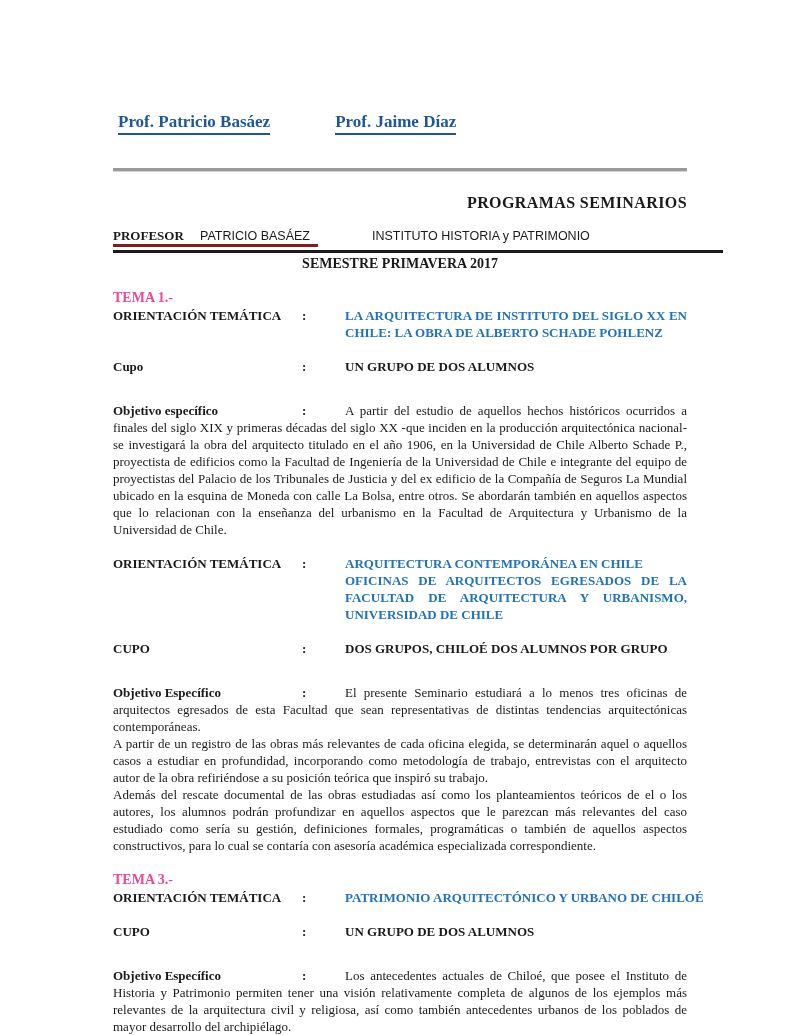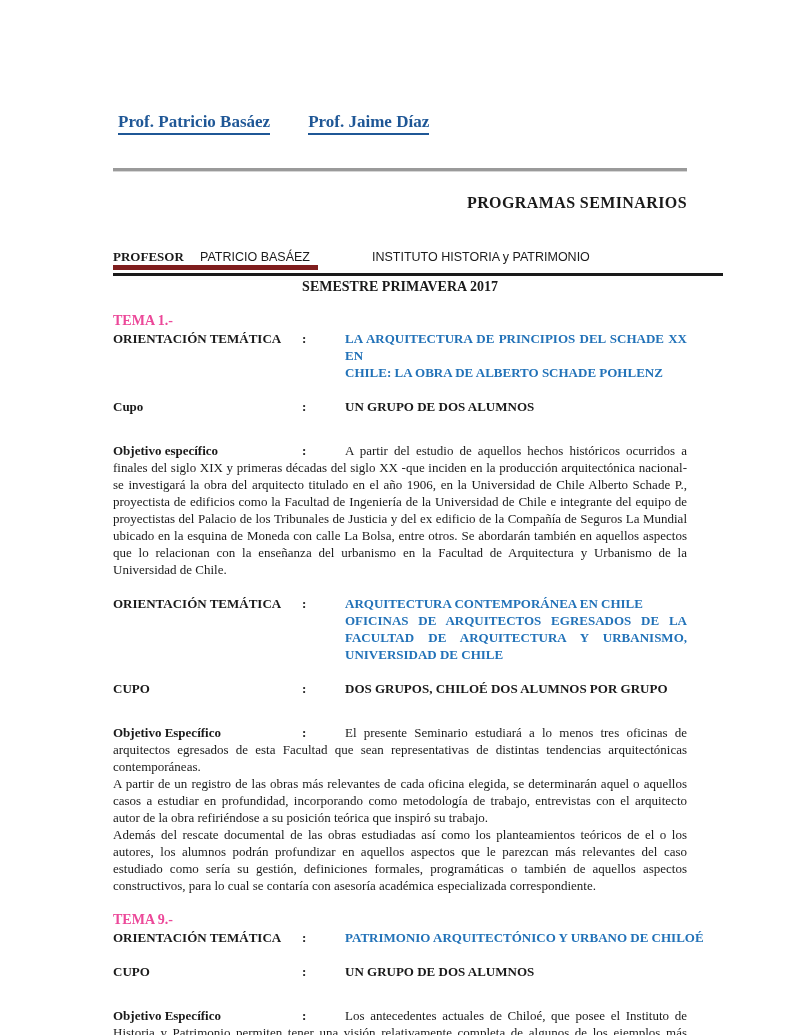--- a/index.html
+++ b/index.html
@@ -11,21 +11,21 @@
     background: #ffffff;
     box-sizing: border-box;
     padding: 112px 113px 0 113px;
     font-family: "Liberation Serif", serif;
     font-size: 13px;
     color: #1a1a1a;
     overflow: hidden;
   }
 
   
-  .links-row { display: flex; gap: 38px; padding-left: 5px; text-align: center; }
+  .links-row { display: flex; gap: 65px; padding-left: 5px; text-align: center; }
   .prof-link {
     font-size: 17px;
     font-weight: bold;
     color: #1f5796;
     text-decoration: none;
     border-bottom: 2px solid #1f5796;
     padding-bottom: 1px;
     cursor: pointer;
     white-space: nowrap;
   }
@@ -48,21 +48,21 @@
 
   
   .prof-row {
     margin-top: 16px;
     width: 610px;              
     border-bottom: 3px solid #1a1a1a;
     padding-bottom: 3px;
     line-height: 16px;
     white-space: nowrap;
   }
-  .prof-underlined { display: inline-block; border-bottom: 5px solid #7f1d1d; margin-top: 21px; }
+  .prof-underlined { display: inline-block; border-bottom: 3px solid #7f1d1d; }
   .prof-label { display: inline-block; width: 87px; font-weight: bold; font-size: 13px; }
   .prof-name  { display: inline-block; width: 118px; font-family: "Liberation Sans", sans-serif; font-size: 12.5px; }
   .prof-gap   { display: inline-block; width: 54px; }
   .prof-inst  { font-family: "Liberation Sans", sans-serif; font-size: 12.5px; }
 
   .semester {
     margin-top: 3px;
     text-align: center;
     font-weight: bold;
     font-size: 14px;
@@ -115,21 +115,21 @@
   </div>
 
   <div class="semester">SEMESTRE PRIMAVERA 2017</div>
 
   <section class="tema">
     <div class="tema-heading">TEMA 1.-</div>
     <div class="row">
       <span class="label">ORIENTACIÓN TEMÁTICA</span>
       <span class="colon">:</span>
       <div class="value blue">
-        <div class="line stretch">LA ARQUITECTURA DE PRINCIPIOS DEL SCHADE XX EN</div>
+        <div class="line stretch">LA ARQUITECTURA DE INSTITUTO DEL SIGLO XX EN</div>
         <div class="line">CHILE: LA OBRA DE  ALBERTO SCHADE POHLENZ</div>
       </div>
     </div>
     <div class="row cupo-row">
       <span class="label">Cupo</span>
       <span class="colon">:</span>
       <div class="value bold">UN GRUPO DE DOS ALUMNOS</div>
     </div>
     <p class="objetivo"><span class="plabel">Objetivo específico</span><span class="pcolon">:</span><span>A partir del estudio de aquellos hechos históricos ocurridos a finales del siglo XIX y primeras décadas del siglo XX -que inciden en la producción arquitectónica nacional-  se investigará la obra del arquitecto titulado en el año 1906, en la Universidad de Chile Alberto Schade P., proyectista de edificios como  la Facultad de Ingeniería de la Universidad de Chile e integrante del equipo de proyectistas del Palacio de los Tribunales de Justicia  y del ex edificio de la Compañía de Seguros La Mundial ubicado en la esquina de Moneda con calle La Bolsa, entre otros. Se abordarán también en aquellos aspectos que lo relacionan con la enseñanza del urbanismo en la Facultad de Arquitectura y Urbanismo de la Universidad de Chile.</span></p>
   </section>
@@ -149,21 +149,21 @@
       <span class="label">CUPO</span>
       <span class="colon">:</span>
       <div class="value bold">DOS GRUPOS, CHILOÉ DOS ALUMNOS POR GRUPO</div>
     </div>
     <p class="objetivo"><span class="plabel">Objetivo Específico</span><span class="pcolon">:</span><span>El presente Seminario estudiará a lo menos tres oficinas de arquitectos egresados de esta Facultad que sean representativas de distintas tendencias arquitectónicas contemporáneas.</span></p>
     <p class="para">A partir de un registro de las obras más relevantes de cada oficina elegida, se determinarán aquel o aquellos casos a estudiar en profundidad, incorporando como metodología de trabajo, entrevistas con el arquitecto autor de la obra refiriéndose a su posición teórica que inspiró su trabajo.</p>
     <p class="para">Además del rescate documental de las obras estudiadas así como los planteamientos teóricos de el o los autores,  los alumnos podrán profundizar en aquellos aspectos que le parezcan más relevantes del caso estudiado como sería su gestión, definiciones formales, programáticas o también de aquellos aspectos constructivos, para lo cual se contaría con asesoría académica especializada correspondiente.</p>
   </section>
 
   <section class="tema">
-    <div class="tema-heading">TEMA 9.-</div>
+    <div class="tema-heading">TEMA 3.-</div>
     <div class="row">
       <span class="label">ORIENTACIÓN TEMÁTICA</span>
       <span class="colon">:</span>
       <div class="value blue">
         <div class="line" style="white-space: nowrap;">PATRIMONIO ARQUITECTÓNICO Y URBANO DE CHILOÉ</div>
       </div>
     </div>
     <div class="row cupo-row">
       <span class="label">CUPO</span>
       <span class="colon">:</span>

